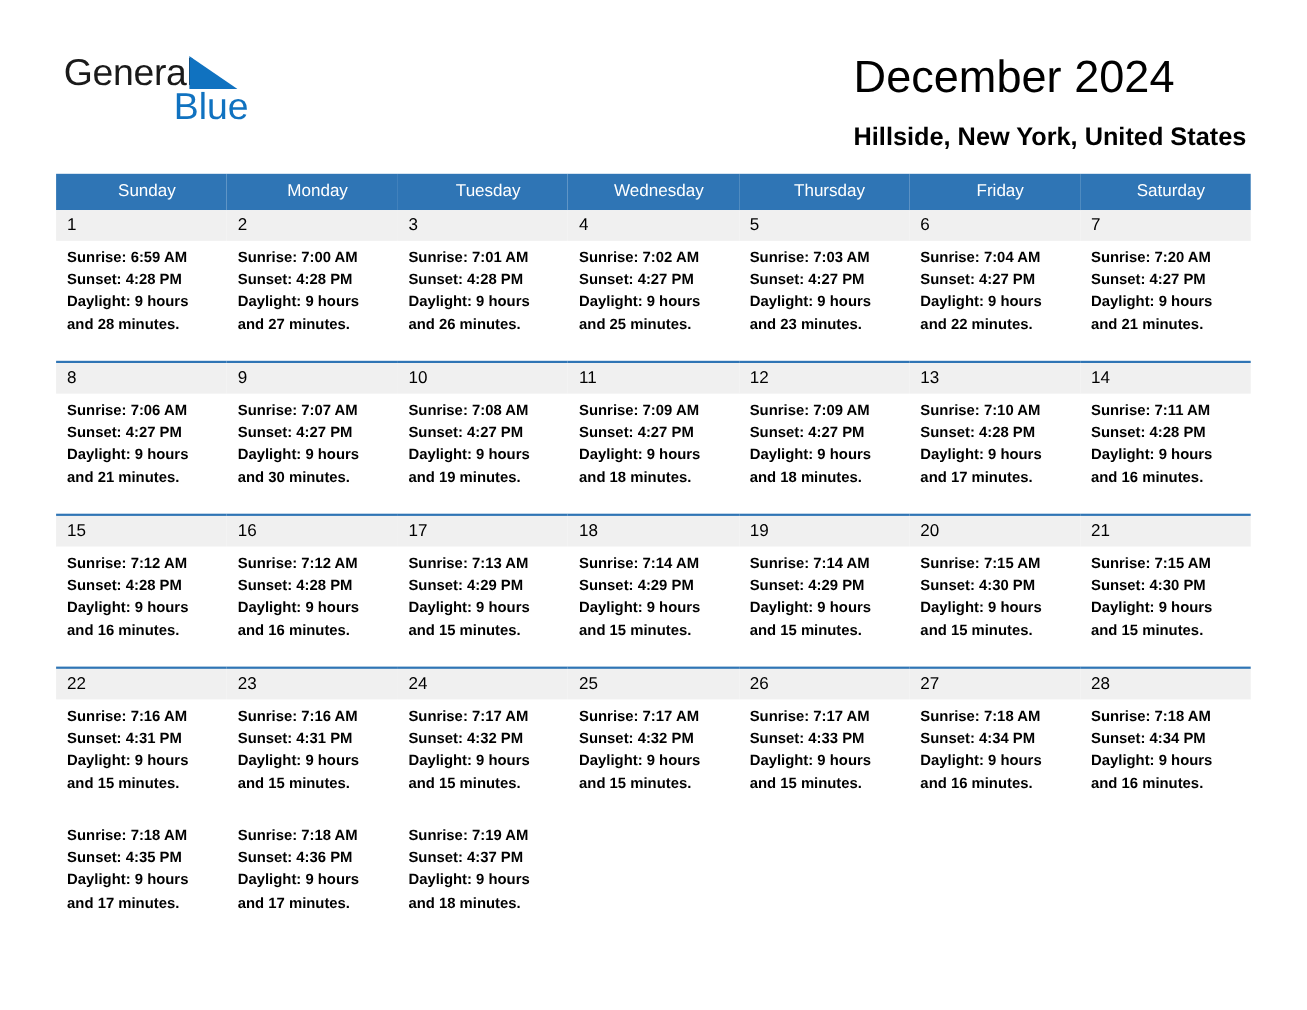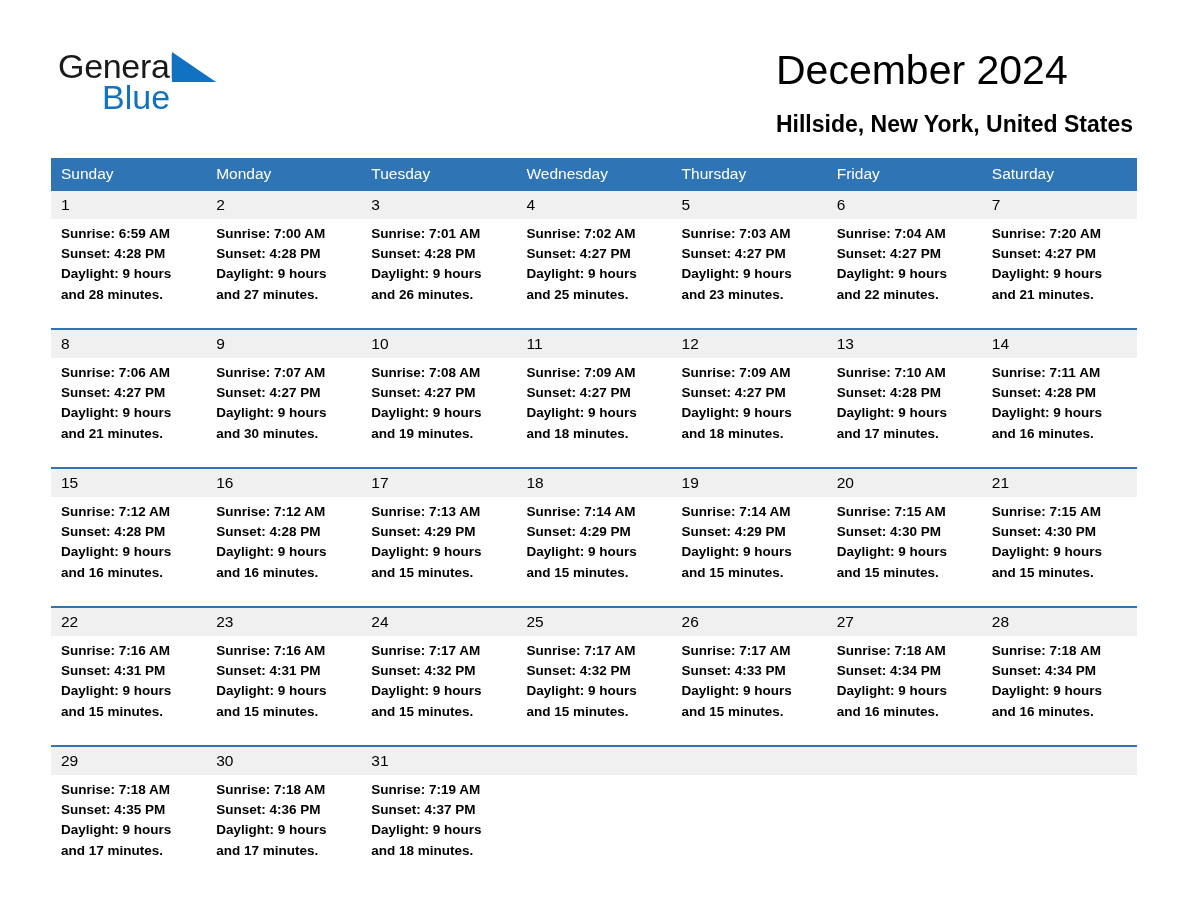--- a/index.html
+++ b/index.html
@@ -47,21 +47,21 @@
     display: inline-block;
     vertical-align: -4px;
     margin-left: -5px;
   }
   .logo-blue {
     font-size: 34px;
     color: #1072c0;
     font-weight: 400;
     line-height: 34px;
     display: block;
-    margin-left: 44px;
+    margin-left: 100px;
     margin-top: -6px;
   }
   .title-block {
     position: absolute;
     right: 55px;
     top: 45px;
   }
   .cal-title {
     font-size: 41px;
     font-weight: 400;
@@ -85,21 +85,21 @@
     top: 158px;
     width: 1086px;
     border-collapse: collapse;
     table-layout: fixed;
   }
   .calendar th {
     background: #2f75b5;
     color: #ffffff;
     font-size: 15.5px;
     font-weight: 400;
-    text-align: left;
+    text-align: center;
     padding: 7px 0 8px 10px;
     height: 17px;
     box-sizing: content-box;
   }
   .daynum-row td {
     background: #f0f0f0;
     border-top: 2.5px solid #2f75b5;
     font-size: 15.5px;
     color: #000000;
     padding: 5px 0 5px 10px;
@@ -380,50 +380,41 @@
           <span class="info-line">and 16 minutes.</span>
         </td>
         <td>
           <span class="info-line">Sunrise: 7:18 AM</span>
           <span class="info-line">Sunset: 4:34 PM</span>
           <span class="info-line">Daylight: 9 hours</span>
           <span class="info-line">and 16 minutes.</span>
         </td>
       </tr>
 
-      <tr class="daynum-row">
-        <td>29</td>
-        <td>30</td>
-        <td>31</td>
+      <tr class="info-row">
+        <td>
+          <span class="info-line">Sunrise: 7:18 AM</span>
+          <span class="info-line">Sunset: 4:35 PM</span>
+          <span class="info-line">Daylight: 9 hours</span>
+          <span class="info-line">and 17 minutes.</span>
+        </td>
+        <td>
+          <span class="info-line">Sunrise: 7:18 AM</span>
+          <span class="info-line">Sunset: 4:36 PM</span>
+          <span class="info-line">Daylight: 9 hours</span>
+          <span class="info-line">and 17 minutes.</span>
+        </td>
+        <td>
+          <span class="info-line">Sunrise: 7:19 AM</span>
+          <span class="info-line">Sunset: 4:37 PM</span>
+          <span class="info-line">Daylight: 9 hours</span>
+          <span class="info-line">and 18 minutes.</span>
+        </td>
         <td class="empty-cell"></td>
         <td class="empty-cell"></td>
         <td class="empty-cell"></td>
         <td class="empty-cell"></td>
       </tr>
-      <tr class="info-row">
-        <td>
-          <span class="info-line">Sunrise: 7:18 AM</span>
-          <span class="info-line">Sunset: 4:35 PM</span>
-          <span class="info-line">Daylight: 9 hours</span>
-          <span class="info-line">and 17 minutes.</span>
-        </td>
-        <td>
-          <span class="info-line">Sunrise: 7:18 AM</span>
-          <span class="info-line">Sunset: 4:36 PM</span>
-          <span class="info-line">Daylight: 9 hours</span>
-          <span class="info-line">and 17 minutes.</span>
-        </td>
-        <td>
-          <span class="info-line">Sunrise: 7:19 AM</span>
-          <span class="info-line">Sunset: 4:37 PM</span>
-          <span class="info-line">Daylight: 9 hours</span>
-          <span class="info-line">and 18 minutes.</span>
-        </td>
-        <td class="empty-cell"></td>
-        <td class="empty-cell"></td>
-        <td class="empty-cell"></td>
-        <td class="empty-cell"></td>
-      </tr>
 
     </tbody>
   </table>
 
 </div>
 
 </body></html>

